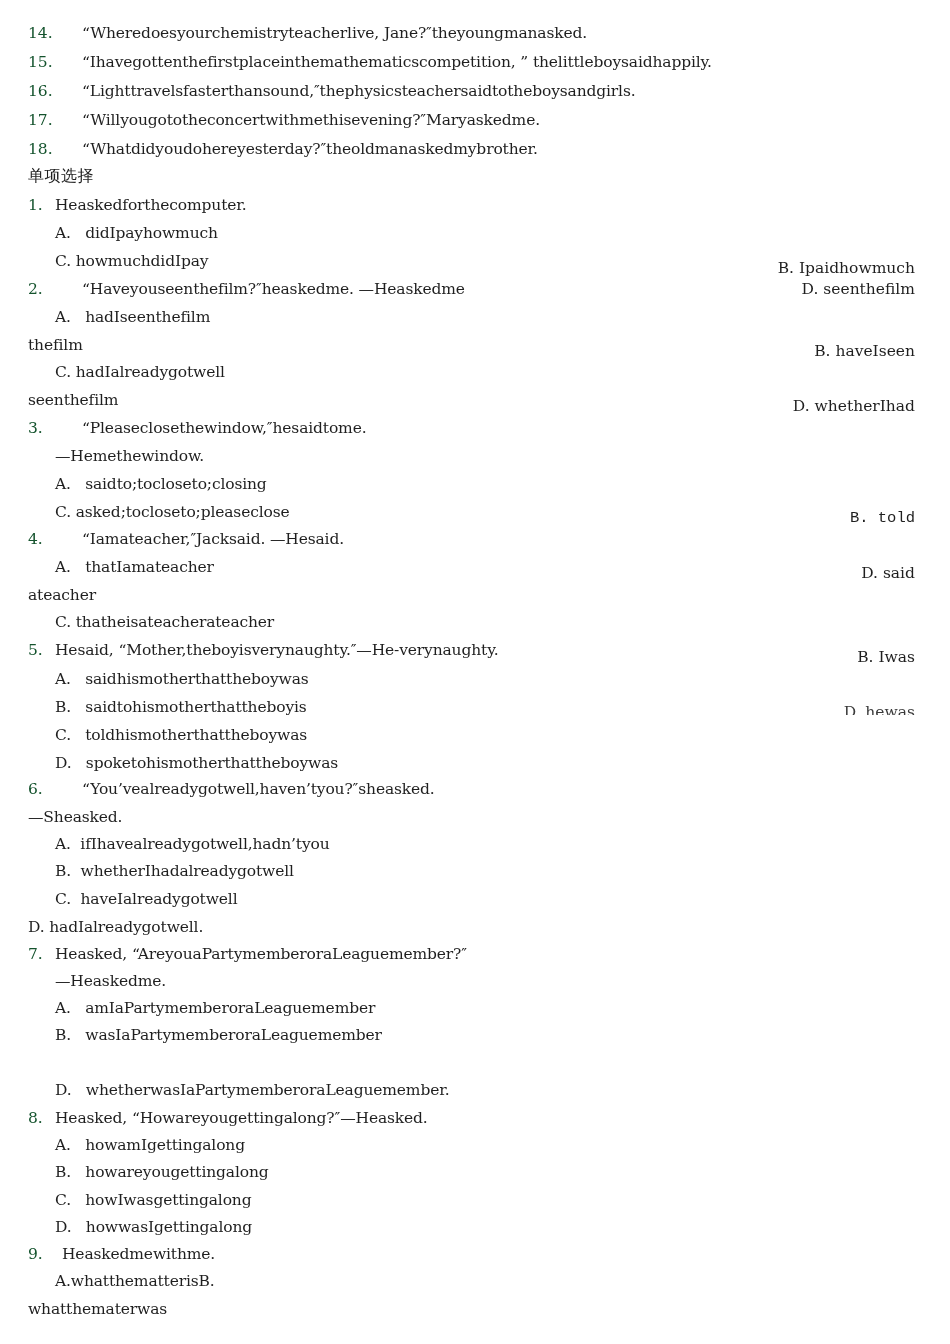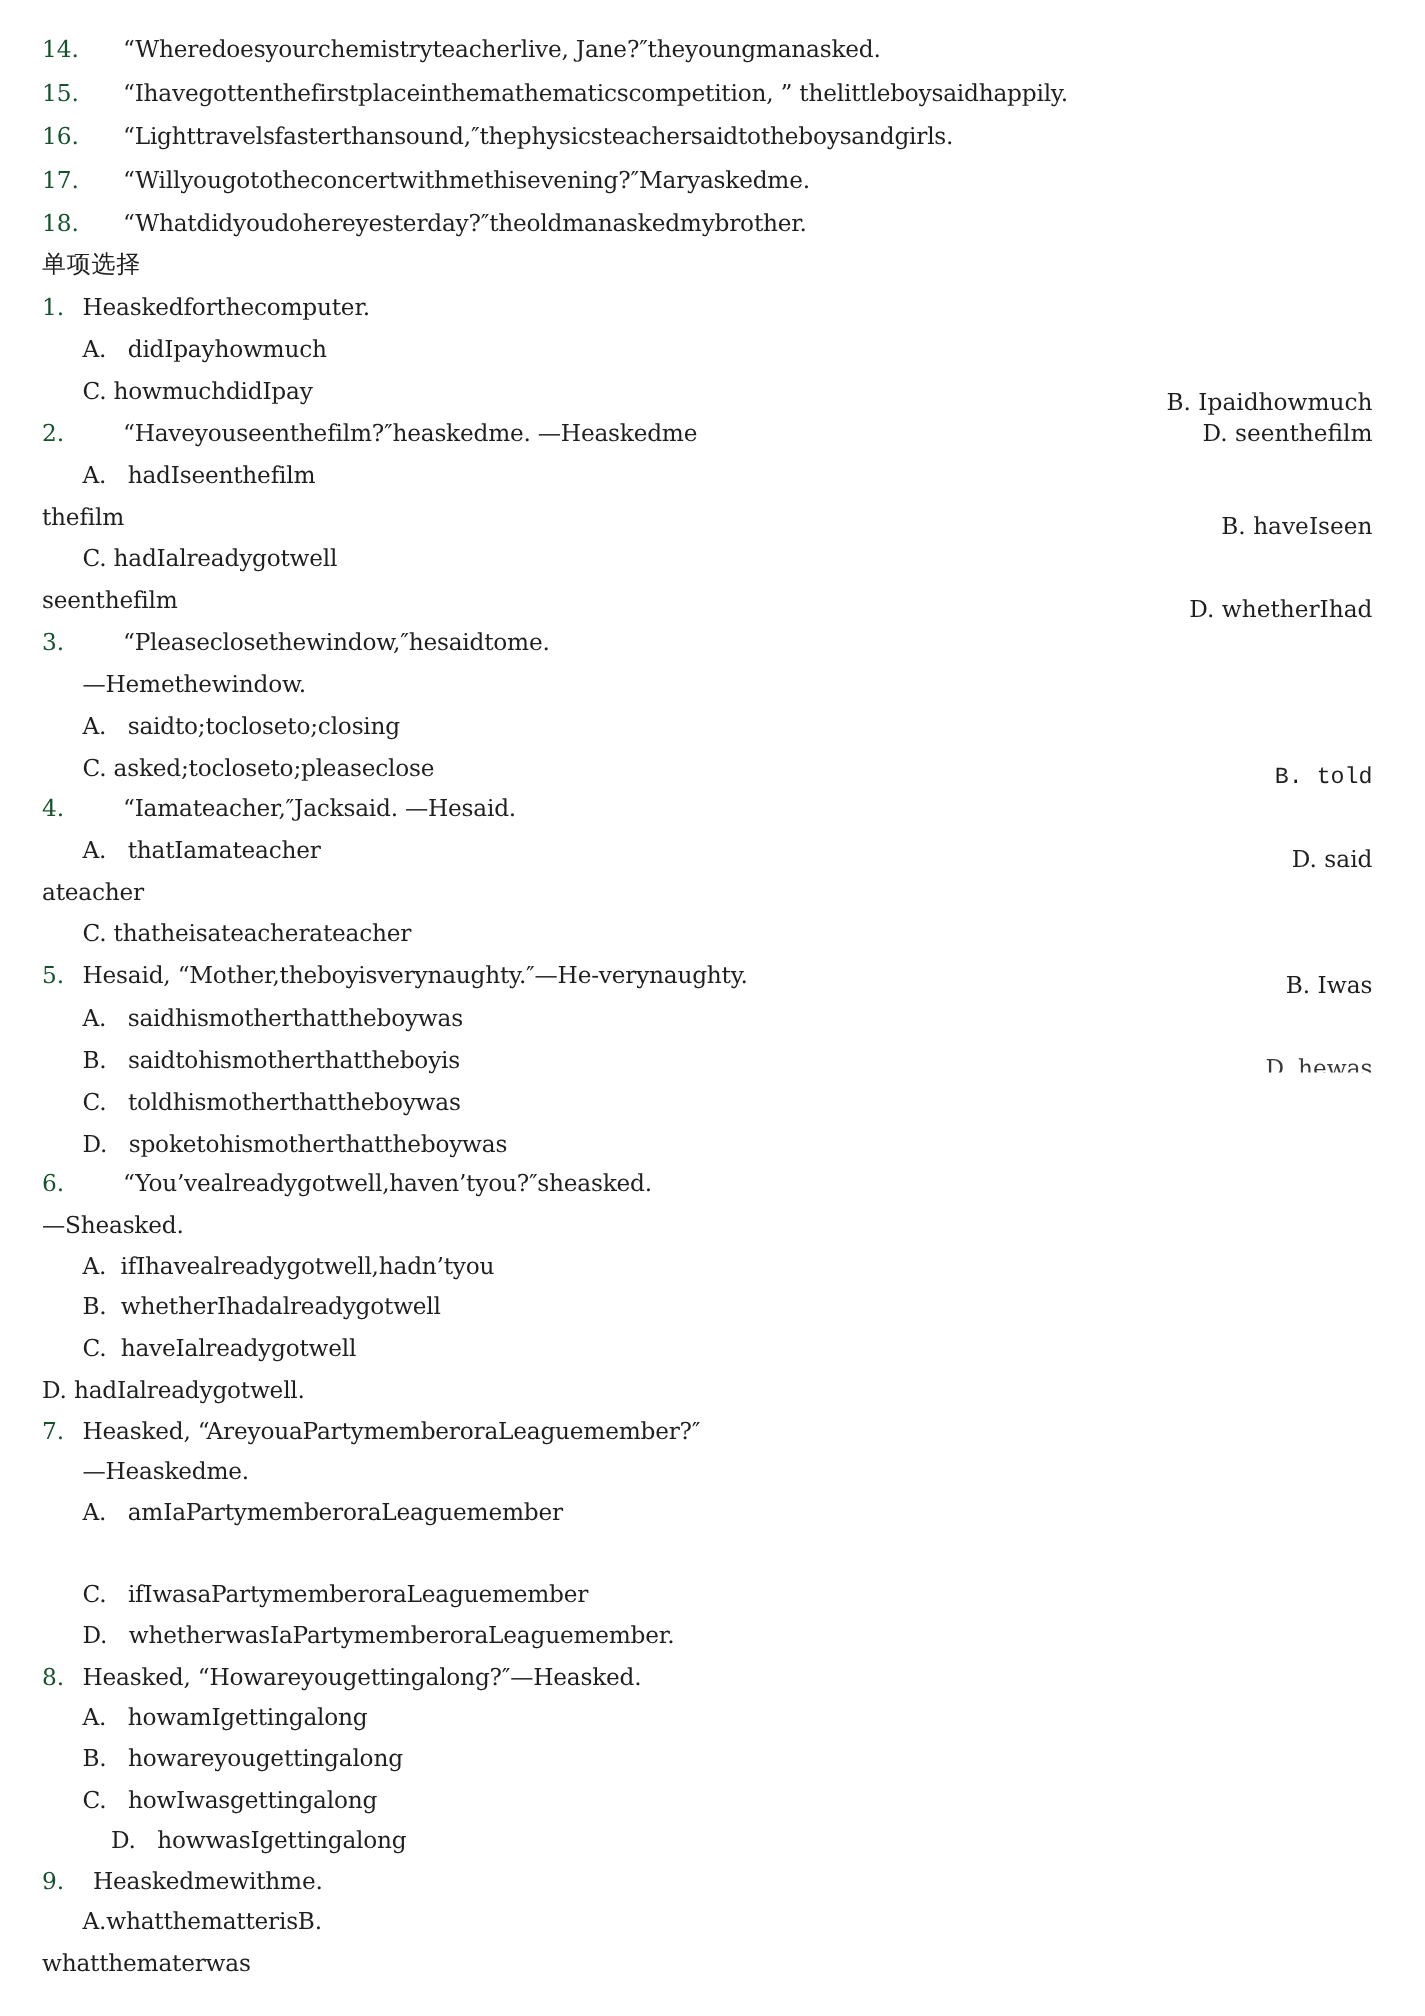--- a/index.html
+++ b/index.html
@@ -132,28 +132,28 @@
   <span class="line" style="left:28px; top:808px;">—Sheasked.</span>
   <span class="line" style="left:55px; top:835px;">A.  ifIhavealreadygotwell,hadn’tyou</span>
   <span class="line" style="left:55px; top:862px;">B.  whetherIhadalreadygotwell</span>
   <span class="line" style="left:55px; top:890px;">C.  haveIalreadygotwell</span>
   <span class="line" style="left:28px; top:918px;">D. hadIalreadygotwell.</span>
 
   <span class="num" style="left:28px; top:945px;">7.</span>
   <span class="line" style="left:55px; top:945px;">Heasked, “AreyouaPartymemberoraLeaguemember?″</span>
   <span class="line" style="left:55px; top:972px;">—Heaskedme.</span>
   <span class="line" style="left:55px; top:999px;">A.   amIaPartymemberoraLeaguemember</span>
-  <span class="line" style="left:55px; top:1054px;">C.   ifIwasaPartymemberoraLeaguemember</span>
+  <span class="line" style="left:55px; top:1026px;">B.   wasIaPartymemberoraLeaguemember</span>
   <span class="line" style="left:55px; top:1081px;">D.   whetherwasIaPartymemberoraLeaguemember.</span>
 
   <span class="num" style="left:28px; top:1109px;">8.</span>
   <span class="line" style="left:55px; top:1109px;">Heasked, “Howareyougettingalong?″—Heasked.</span>
   <span class="line" style="left:55px; top:1136px;">A.   howamIgettingalong</span>
   <span class="line" style="left:55px; top:1163px;">B.   howareyougettingalong</span>
   <span class="line" style="left:55px; top:1191px;">C.   howIwasgettingalong</span>
-  <span class="line" style="left:55px; top:1218px;margin-left:19px;">D.   howwasIgettingalong</span>
+  <span class="line" style="left:55px; top:1218px;">D.   howwasIgettingalong</span>
 
   <span class="num" style="left:28px; top:1245px;">9.</span>
   <span class="line" style="left:62px; top:1245px;">Heaskedmewithme.</span>
   <span class="line" style="left:55px; top:1272px;">A.whatthematterisB.</span>
   <span class="line" style="left:28px; top:1300px;">whatthematerwas</span>
 
 </div>
 
 </body></html>

